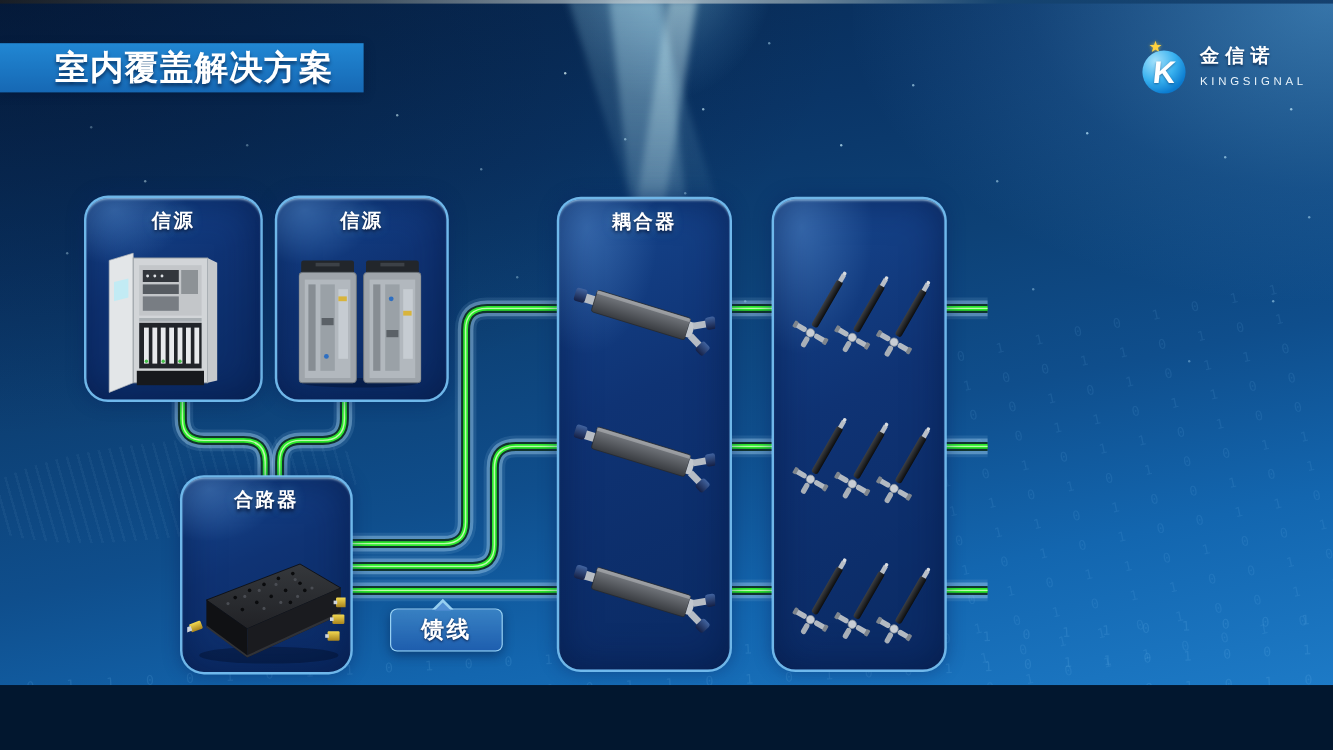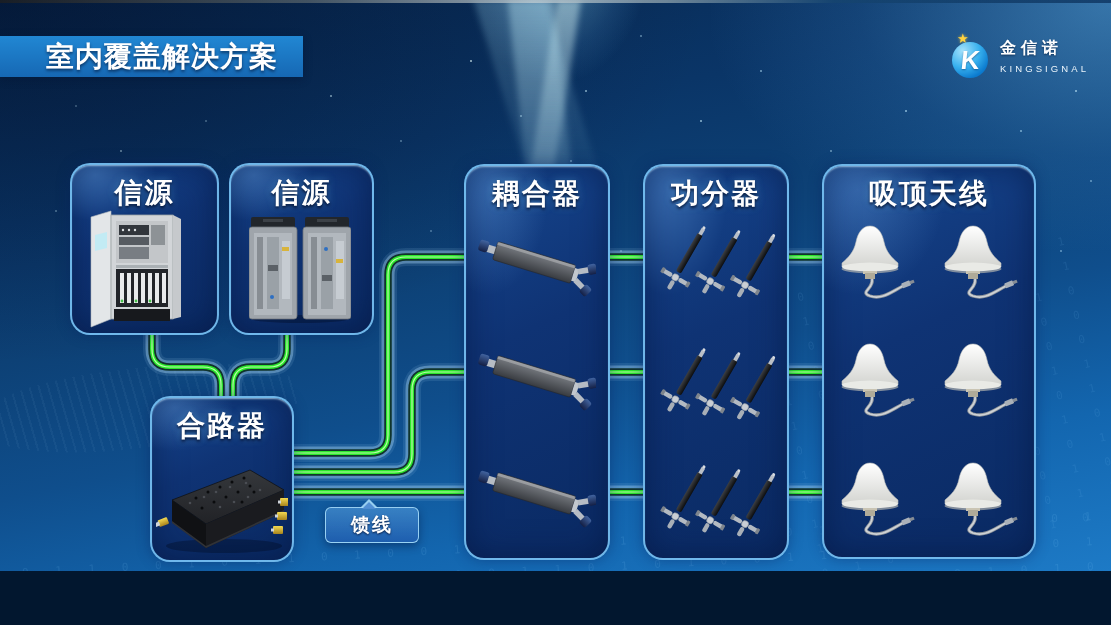--- a/index.html
+++ b/index.html
@@ -56,21 +56,21 @@
   .logo-star{position:absolute;left:5px;top:-7px;color:#ffd23f;font-size:13px;text-shadow:0 0 3px rgba(255,210,60,.8);}
   .logo-text{margin-left:10px;color:#fff;}
   .logo-cn{font-size:16px;font-weight:bold;letter-spacing:5px;line-height:1.05;text-shadow:0 1px 2px rgba(0,20,50,.6);}
   .logo-en{font-size:9.5px;letter-spacing:3.1px;margin-top:6px;color:#eaf4fb;}
   
   .panel{position:absolute;z-index:2;border-radius:20px;border:2px solid rgba(122,197,246,.9);
     background:linear-gradient(155deg,#16468e 0%,#0f3374 42%,#0a2a63 100%);
     box-shadow:inset 0 2px 2px -1px rgba(205,240,255,.7),inset 0 0 32px rgba(3,18,58,.55),0 0 14px rgba(8,35,95,.45);}
   .panel::before{content:"";position:absolute;inset:0;border-radius:18px;pointer-events:none;
     background:radial-gradient(ellipse 70% 45% at 16% 6%,rgba(125,185,245,.30),transparent 60%);}
-  .panel-label{position:relative;margin-top:9px;text-align:center;color:#fff;font-weight:bold;font-size:28px;
+  .panel-label{position:relative;margin-top:9px;text-align:center;color:#fff;font-weight:bold;font-size:16px;
     letter-spacing:2px;text-shadow:0 2px 3px rgba(0,10,40,.85),0 0 9px rgba(120,220,255,.35);}
   .dev{position:absolute;}
   
   .feeder-tip{position:absolute;left:325px;top:507px;width:92px;height:34px;z-index:3;border-radius:6px;
     border:1px solid rgba(165,220,250,.9);
     background:linear-gradient(180deg,rgba(95,165,228,.50),rgba(38,92,178,.60));
     box-shadow:0 3px 9px rgba(0,20,60,.45);display:flex;align-items:center;justify-content:center;}
   .feeder-tip::before{content:"";position:absolute;left:34px;top:-9px;border:9px solid transparent;border-top:none;
     border-bottom:9px solid rgba(165,220,250,.9);}
   .feeder-tip::after{content:"";position:absolute;left:36px;top:-6px;border:7px solid transparent;border-top:none;
@@ -354,50 +354,28 @@
       </svg>
     <svg class="dev" style="left:10px;top:176px;" width="120" height="70" viewBox="0 0 126 74">
         <use href="#dev-coupler"></use>
       </svg>
     <svg class="dev" style="left:10px;top:293px;" width="120" height="70" viewBox="0 0 126 74">
         <use href="#dev-coupler"></use>
       </svg>
   </div>
 
   <div class="panel" style="left:643px;top:164px;width:142px;height:392px;">
-    <div class="panel-label">功分器</div>
     <svg class="dev" style="left:11px;top:52px;" width="120" height="80" viewBox="0 0 124 80">
         <use href="#dev-splitter"></use>
       </svg>
     <svg class="dev" style="left:11px;top:174px;" width="120" height="80" viewBox="0 0 124 80">
         <use href="#dev-splitter"></use>
       </svg>
     <svg class="dev" style="left:11px;top:291px;" width="120" height="80" viewBox="0 0 124 80">
         <use href="#dev-splitter"></use>
       </svg>
   </div>
 
-  <div class="panel" style="left:822px;top:164px;width:210px;height:391px;">
-    <div class="panel-label">吸顶天线</div>
-    <svg class="dev" style="left:6px;top:54px;" width="96" height="88" viewBox="0 0 96 88">
-        <use href="#dev-antenna"></use>
-      </svg>
-    <svg class="dev" style="left:109px;top:54px;" width="96" height="88" viewBox="0 0 96 88">
-        <use href="#dev-antenna"></use>
-      </svg>
-    <svg class="dev" style="left:6px;top:172px;" width="96" height="88" viewBox="0 0 96 88">
-        <use href="#dev-antenna"></use>
-      </svg>
-    <svg class="dev" style="left:109px;top:172px;" width="96" height="88" viewBox="0 0 96 88">
-        <use href="#dev-antenna"></use>
-      </svg>
-    <svg class="dev" style="left:6px;top:291px;" width="96" height="88" viewBox="0 0 96 88">
-        <use href="#dev-antenna"></use>
-      </svg>
-    <svg class="dev" style="left:109px;top:291px;" width="96" height="88" viewBox="0 0 96 88">
-        <use href="#dev-antenna"></use>
-      </svg>
-  </div>
 
   <div class="feeder-tip">
     <span>馈线</span>
   </div>
 </div>
 
 </body></html>

